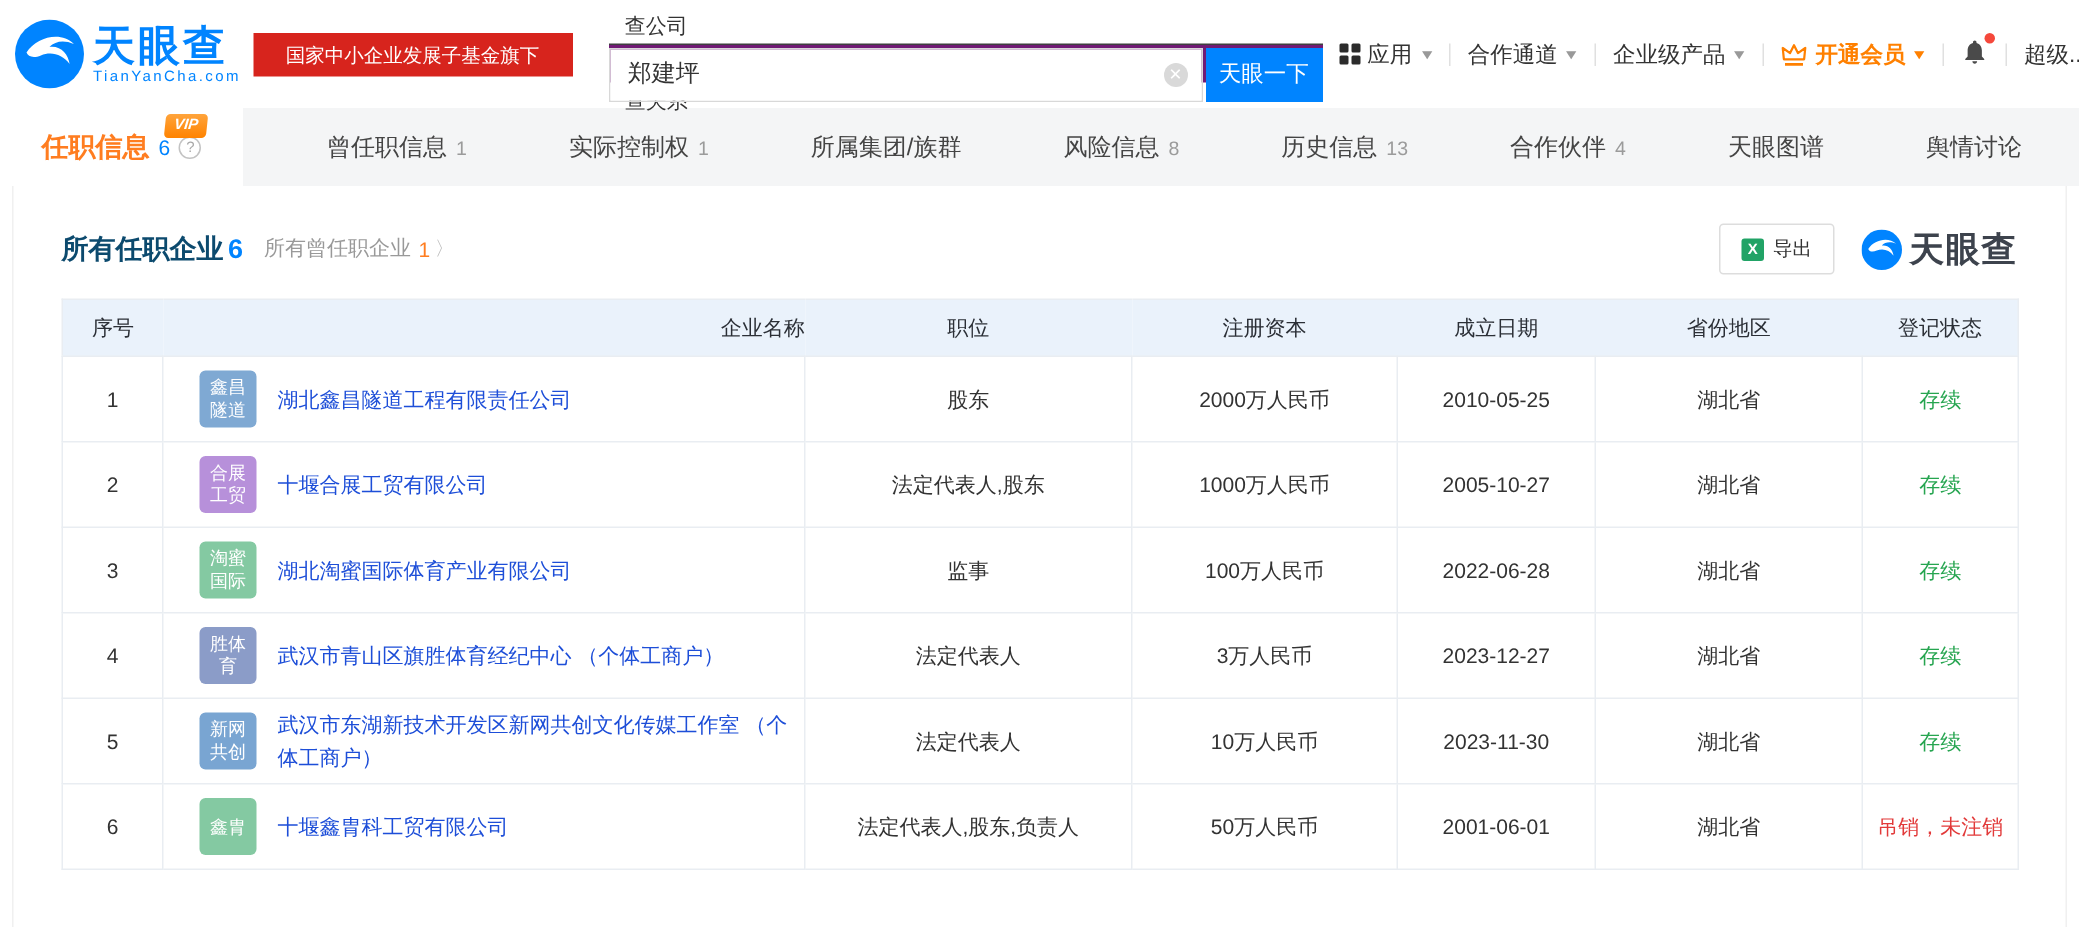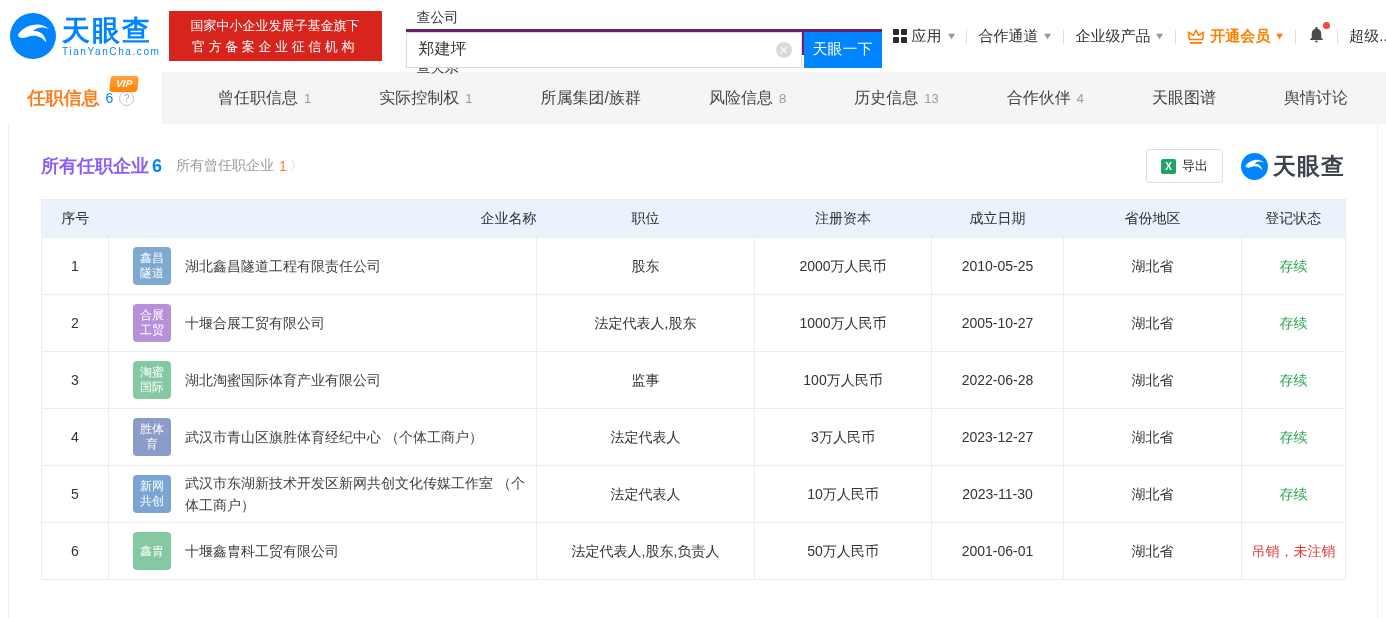--- a/index.html
+++ b/index.html
@@ -48,21 +48,21 @@
   .vip-badge { position:absolute; top:4px; right:24px; background:linear-gradient(180deg,#ffa43c,#ff8300);
     color:#fff; font-size:10px; font-weight:700; font-style:italic; line-height:12px; padding:2px 6px; border-radius:3px;
     transform:skewX(-6deg); }
   .help-icon { width:15px; height:15px; border:1px solid #c3c3c3; border-radius:50%; color:#aaa; font-size:10px;
     line-height:13px; text-align:center; font-weight:400; font-style:normal; margin-left:3px; }
 
   
   .content { margin:0 8px; border-left:1px solid #f0f0f0; border-right:1px solid #f0f0f0; padding:0 32px; height:546px; }
   .section-head { display:flex; align-items:center; justify-content:space-between; padding:25px 0 16px; }
   .sh-left { display:flex; align-items:center; }
-  .sh-title { font-size:18px; font-weight:700; color:#8b5cf6; }
+  .sh-title { font-size:18px; font-weight:700; color:#0c4a6e; }
   .sh-count { font-size:18px; font-weight:700; color:#0084ff; margin-left:3px; }
   .sh-sub { display:flex; align-items:center; margin-left:14px; font-size:14px; color:#999; cursor:pointer; text-decoration:none; }
   .sh-sub-count { color:#ff7d20; margin-left:5px; }
   .sh-chev { color:#bbb; margin-left:3px; font-size:13px; }
   .sh-right { display:flex; align-items:center; gap:18px; }
   .export-btn { display:flex; align-items:center; gap:6px; background:#fff; border:1px solid #ddd; border-radius:3px;
     padding:7px 14px; font-size:13px; color:#333; cursor:pointer; font-family:"Liberation Sans", sans-serif; }
   .xls-icon { width:15px; height:15px; background:#21a366; border-radius:2px; color:#fff; font-size:10px; font-weight:700;
     display:flex; align-items:center; justify-content:center; }
   .watermark { display:flex; align-items:center; gap:5px; }
@@ -72,39 +72,38 @@
   
   table { width:100%; border-collapse:collapse; table-layout:fixed; font-size:14px; color:#333;
     border:1px solid #e9edf2; }
   thead th { background:#eaf2fb; height:38px; font-weight:400; color:#2b2f36; text-align:center; }
   thead th.th-company { text-align:right; }
   tbody td { border:1px solid #e9edf2; height:57px; text-align:center; vertical-align:middle; padding:6px 8px; line-height:22px; }
   td.c-company { text-align:left; padding-left:24px; }
   .company-wrap { display:flex; align-items:center; gap:14px; }
   .badge { width:38px; height:38px; border-radius:4px; color:#fff; display:flex; flex-direction:column;
     align-items:center; justify-content:center; font-size:12px; line-height:15px; flex-shrink:0; }
-  .company-link { color:#404040; text-decoration:none; cursor:pointer; }
+  .company-link { color:#1d4ed8; text-decoration:none; cursor:pointer; }
 </style>
 </head>
 <body>
 
 <div class="header">
   <div class="logo">
     <svg viewBox="0 0 48 48">
       <circle cx="24" cy="24" r="24" fill="#0084ff"></circle>
       <path d="M8 23 C15 12 32 8 41 17 C34 14 28 15 24 19 C32 18 37 24 38 31 C33 24 25 22 18 25 C13 27 9 26 8 23 Z" fill="#ffffff"></path>
     </svg>
     <div class="logo-text">
       <div class="brand-name">天眼查</div>
       <div class="brand-domain">TianYanCha.com</div>
     </div>
   </div>
   <div class="cert">
     <div class="l1">国家中小企业发展子基金旗下</div>
-    <div class="l2">官方备案企业征信机构</div>
   </div>
 
   <div class="search-area">
     <div class="search-tabs" id="searchTabs">
         <div class="stab">查公司</div>
         <div class="stab active">查老板</div>
         <div class="stab">查关系</div>
       </div>
     <div class="search-row">
       <div class="search-input-wrap">

